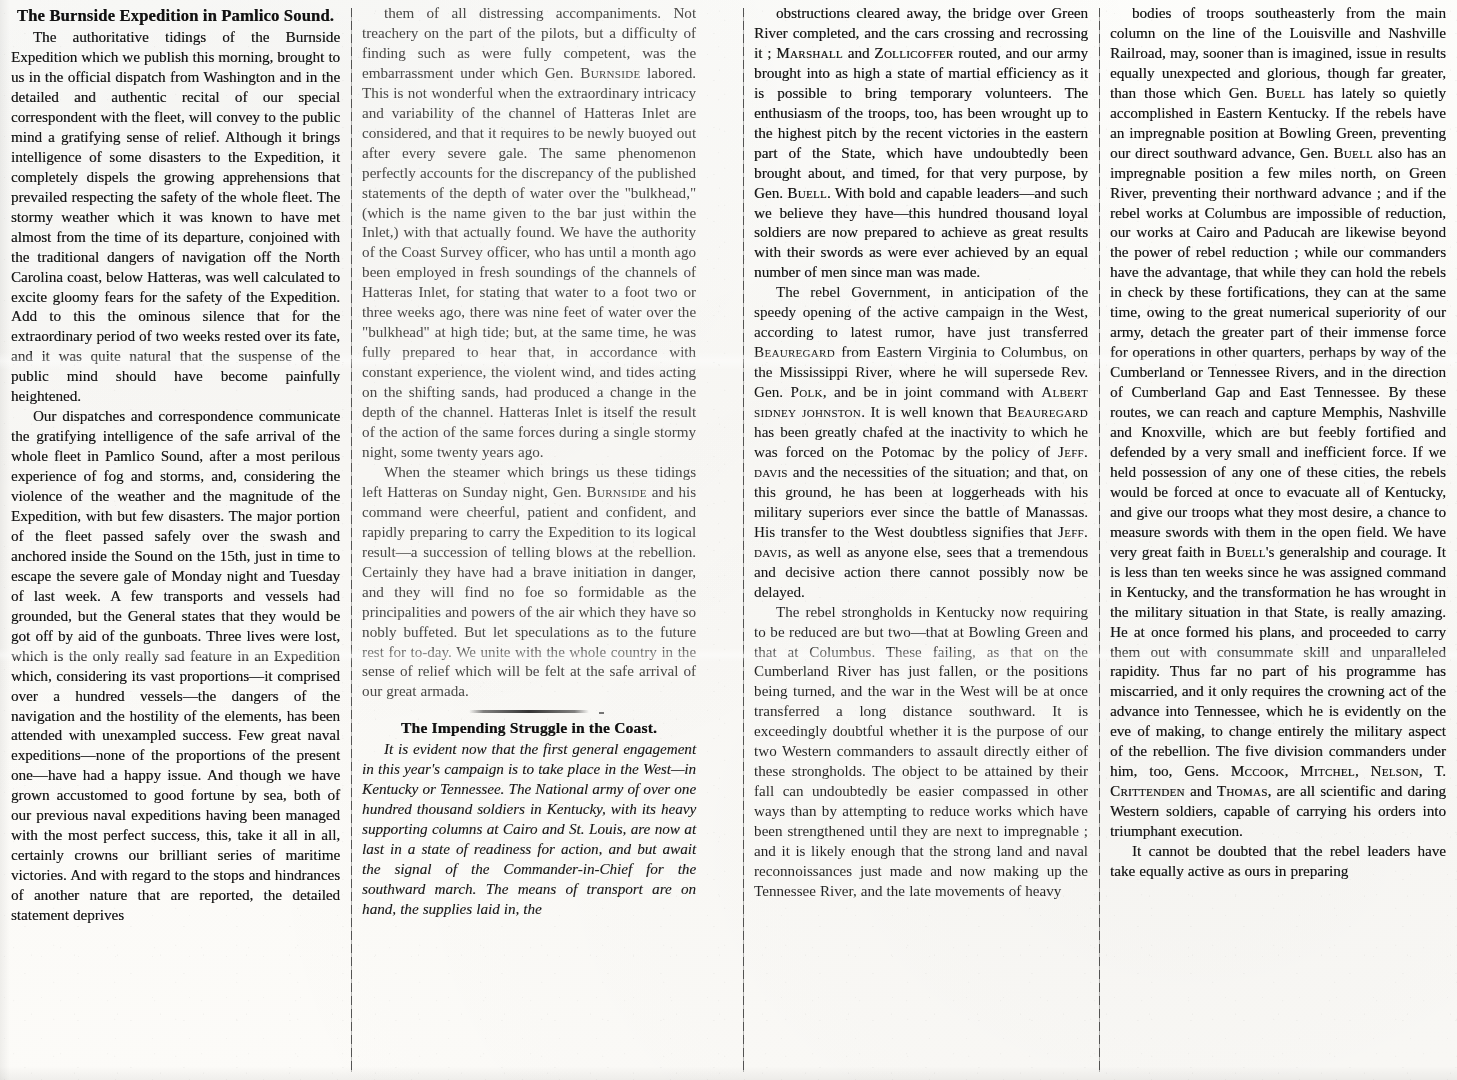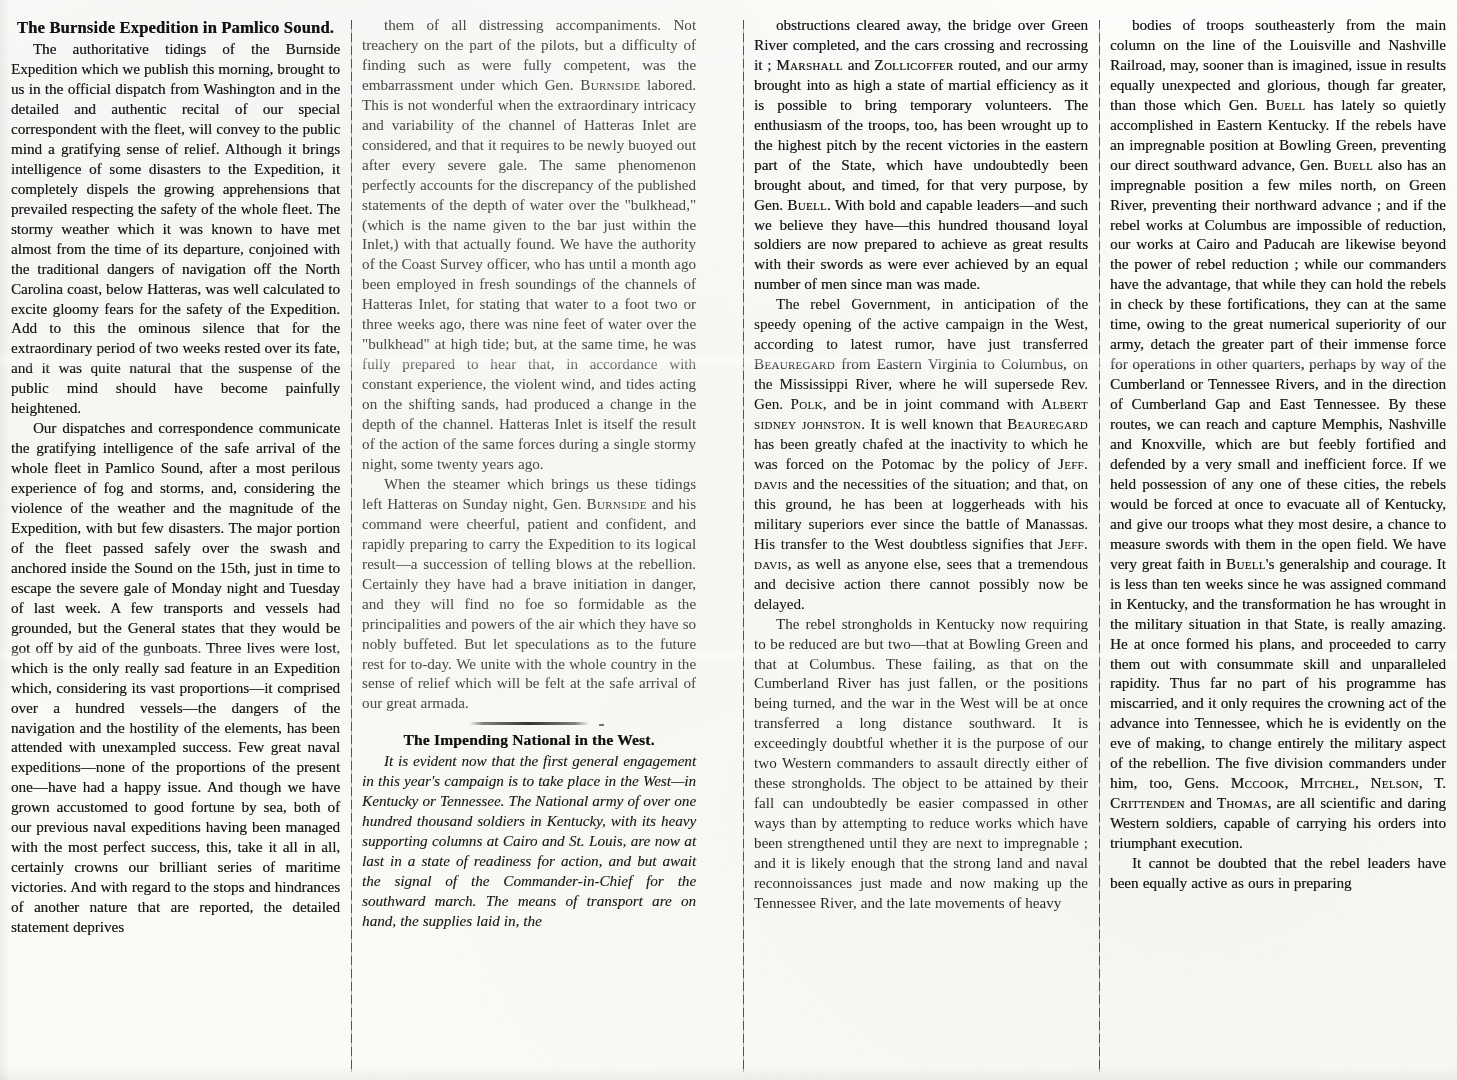--- a/index.html
+++ b/index.html
@@ -39,21 +39,21 @@
       radial-gradient(circle at 88% 55%, rgba(0,0,0,0.038) 0.5px, transparent 1px),
       radial-gradient(circle at 29% 88%, rgba(0,0,0,0.04) 0.5px, transparent 1px);
     background-size: 37px 41px, 53px 47px, 43px 59px, 61px 37px, 47px 53px;
     opacity: .85;
   }
 
   .columns {
     position: relative;
     display: flex;
     height: 1080px;
-    padding: 16px 0 0 0;
+    padding: 4px 0 0 0;
     box-sizing: border-box;
   }
 
   .col {
     position: relative;
     box-sizing: border-box;
     overflow: hidden;
     padding: 0 11px 0 11px;
   }
   .col-1 { width: 360px; }
@@ -184,37 +184,37 @@
       <p class="par ink-strong">Our dispatches and correspondence communicate the gratifying intelligence of the safe arrival of the whole fleet in Pamlico Sound, after a most perilous experience of fog and storms, and, considering the violence of the weather and the magnitude of the Expedition, with but few disasters. The major portion of the fleet passed safely over the swash and anchored inside the Sound on the 15th, just in time to escape the severe gale of Monday night and Tuesday of last week. A few transports and vessels had grounded, but the General states that they would be got off by aid of the gunboats. Three lives were lost, which is the only really sad feature in an Expedition which, considering its vast proportions—it comprised over a hundred vessels—the dangers of the navigation and the hostility of the elements, has been attended with unexampled success. Few great naval expeditions—none of the proportions of the present one—have had a happy issue. And though we have grown accustomed to good fortune by sea, both of our previous naval expeditions having been managed with the most perfect success, this, take it all in all, certainly crowns our brilliant series of maritime victories. And with regard to the stops and hindrances of another nature that are reported, the detailed statement deprives</p>
     </div>
 
     <div class="col col-2">
       <p class="par ink-faded">them of all distressing accompaniments. Not treachery on the part of the pilots, but a difficulty of finding such as were fully competent, was the embarrassment under which Gen. <span class="sc">Burnside</span> labored. This is not wonderful when the extraordinary intricacy and variability of the channel of Hatteras Inlet are considered, and that it requires to be newly buoyed out after every severe gale. The same phenomenon perfectly accounts for the discrepancy of the published statements of the depth of water over the "bulkhead," (which is the name given to the bar just within the Inlet,) with that actually found. We have the authority of the Coast Survey officer, who has until a month ago been employed in fresh soundings of the channels of Hatteras Inlet, for stating that water to a foot two or three weeks ago, there was nine feet of water over the "bulkhead" at high tide; but, at the same time, he was fully prepared to hear that, in accordance with constant experience, the violent wind, and tides acting on the shifting sands, had produced a change in the depth of the channel. Hatteras Inlet is itself the result of the action of the same forces during a single stormy night, some twenty years ago.</p>
 
       <p class="par ink-faded">When the steamer which brings us these tidings left Hatteras on Sunday night, Gen. <span class="sc">Burnside</span> and his command were cheerful, patient and confident, and rapidly preparing to carry the Expedition to its logical result—a succession of telling blows at the rebellion. Certainly they have had a brave initiation in danger, and they will find no foe so formidable as the principalities and powers of the air which they have so nobly buffeted. But let speculations as to the future rest for to-day. We unite with the whole country in the sense of relief which will be felt at the safe arrival of our great armada.</p>
 
       <div class="rule-orn"></div>
 
-      <h2 class="headline h-sub">The Impending National in the West.</h2>
+      <h2 class="headline h-sub">The Impending Struggle in the Coast.</h2>
 
       <p class="par crisp">It is evident now that the first general engagement in this year's campaign is to take place in the West—in Kentucky or Tennessee. The National army of over one hundred thousand soldiers in Kentucky, with its heavy supporting columns at Cairo and St. Louis, are now at last in a state of readiness for action, and but await the signal of the Commander-in-Chief for the southward march. The means of transport are on hand, the supplies laid in, the</p>
     </div>
 
     <div class="col col-3">
       <p class="par ink-strong">obstructions cleared away, the bridge over Green River completed, and the cars crossing and recrossing it ; <span class="sc">Marshall</span> and <span class="sc">Zollicoffer</span> routed, and our army brought into as high a state of martial efficiency as it is possible to bring temporary volunteers. The enthusiasm of the troops, too, has been wrought up to the highest pitch by the recent victories in the eastern part of the State, which have undoubtedly been brought about, and timed, for that very purpose, by Gen. <span class="sc">Buell</span>. With bold and capable leaders—and such we believe they have—this hundred thousand loyal soldiers are now prepared to achieve as great results with their swords as were ever achieved by an equal number of men since man was made.</p>
 
       <p class="par ink-mid">The rebel Government, in anticipation of the speedy opening of the active campaign in the West, according to latest rumor, have just transferred <span class="sc">Beauregard</span> from Eastern Virginia to Columbus, on the Mississippi River, where he will supersede Rev. Gen. <span class="sc">Polk</span>, and be in joint command with <span class="sc">Albert sidney johnston</span>. It is well known that <span class="sc">Beauregard</span> has been greatly chafed at the inactivity to which he was forced on the Potomac by the policy of <span class="sc">Jeff. davis</span> and the necessities of the situation; and that, on this ground, he has been at loggerheads with his military superiors ever since the battle of Manassas. His transfer to the West doubtless signifies that <span class="sc">Jeff. davis</span>, as well as anyone else, sees that a tremendous and decisive action there cannot possibly now be delayed.</p>
 
       <p class="par ink-vfaded">The rebel strongholds in Kentucky now requiring to be reduced are but two—that at Bowling Green and that at Columbus. These failing, as that on the Cumberland River has just fallen, or the positions being turned, and the war in the West will be at once transferred a long distance southward. It is exceedingly doubtful whether it is the purpose of our two Western commanders to assault directly either of these strongholds. The object to be attained by their fall can undoubtedly be easier compassed in other ways than by attempting to reduce works which have been strengthened until they are next to impregnable ; and it is likely enough that the strong land and naval reconnoissances just made and now making up the Tennessee River, and the late movements of heavy</p>
     </div>
 
     <div class="col col-4">
       <p class="par ink-strong">bodies of troops southeasterly from the main column on the line of the Louisville and Nashville Railroad, may, sooner than is imagined, issue in results equally unexpected and glorious, though far greater, than those which Gen. <span class="sc">Buell</span> has lately so quietly accomplished in Eastern Kentucky. If the rebels have an impregnable position at Bowling Green, preventing our direct southward advance, Gen. <span class="sc">Buell</span> also has an impregnable position a few miles north, on Green River, preventing their northward advance ; and if the rebel works at Columbus are impossible of reduction, our works at Cairo and Paducah are likewise beyond the power of rebel reduction ; while our commanders have the advantage, that while they can hold the rebels in check by these fortifications, they can at the same time, owing to the great numerical superiority of our army, detach the greater part of their immense force for operations in other quarters, perhaps by way of the Cumberland or Tennessee Rivers, and in the direction of Cumberland Gap and East Tennessee. By these routes, we can reach and capture Memphis, Nashville and Knoxville, which are but feebly fortified and defended by a very small and inefficient force. If we held possession of any one of these cities, the rebels would be forced at once to evacuate all of Kentucky, and give our troops what they most desire, a chance to measure swords with them in the open field. We have very great faith in <span class="sc">Buell</span>'s generalship and courage. It is less than ten weeks since he was assigned command in Kentucky, and the transformation he has wrought in the military situation in that State, is really amazing. He at once formed his plans, and proceeded to carry them out with consummate skill and unparalleled rapidity. Thus far no part of his programme has miscarried, and it only requires the crowning act of the advance into Tennessee, which he is evidently on the eve of making, to change entirely the military aspect of the rebellion. The five division commanders under him, too, Gens. <span class="sc">Mccook</span>, <span class="sc">Mitchel</span>, <span class="sc">Nelson</span>, T. <span class="sc">Crittenden</span> and <span class="sc">Thomas</span>, are all scientific and daring Western soldiers, capable of carrying his orders into triumphant execution.</p>
 
-      <p class="par ink-strong">It cannot be doubted that the rebel leaders have been equally active as ours in preparing</p>
+      <p class="par ink-strong">It cannot be doubted that the rebel leaders have take equally active as ours in preparing</p>
     </div>
 
   </div>
 
   <div class="band b1"></div>
   <div class="band b2"></div>
   <div class="edge-shade-bottom"></div>
 
 </div>
 

